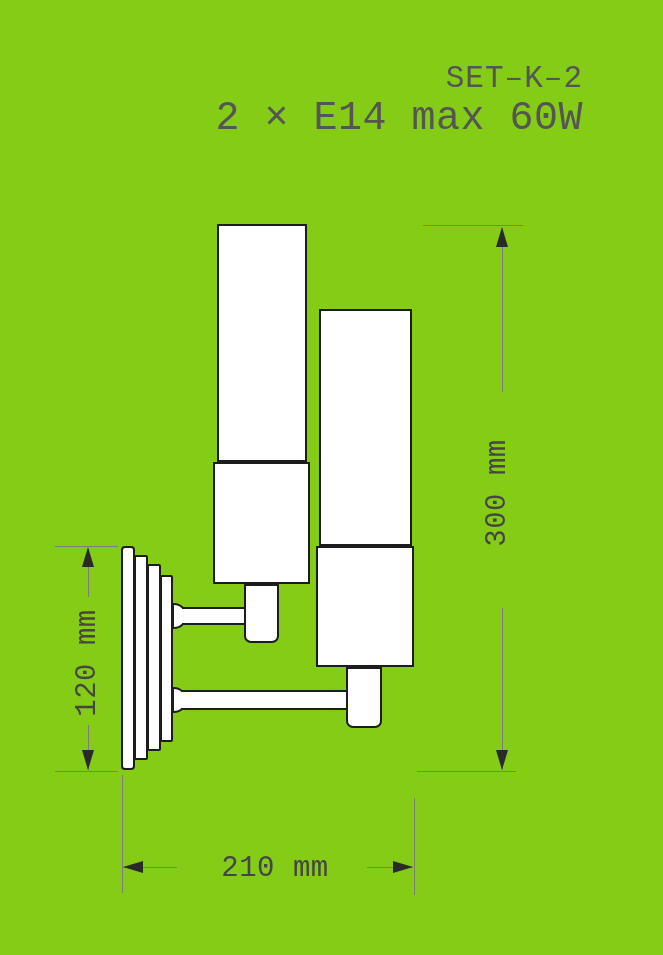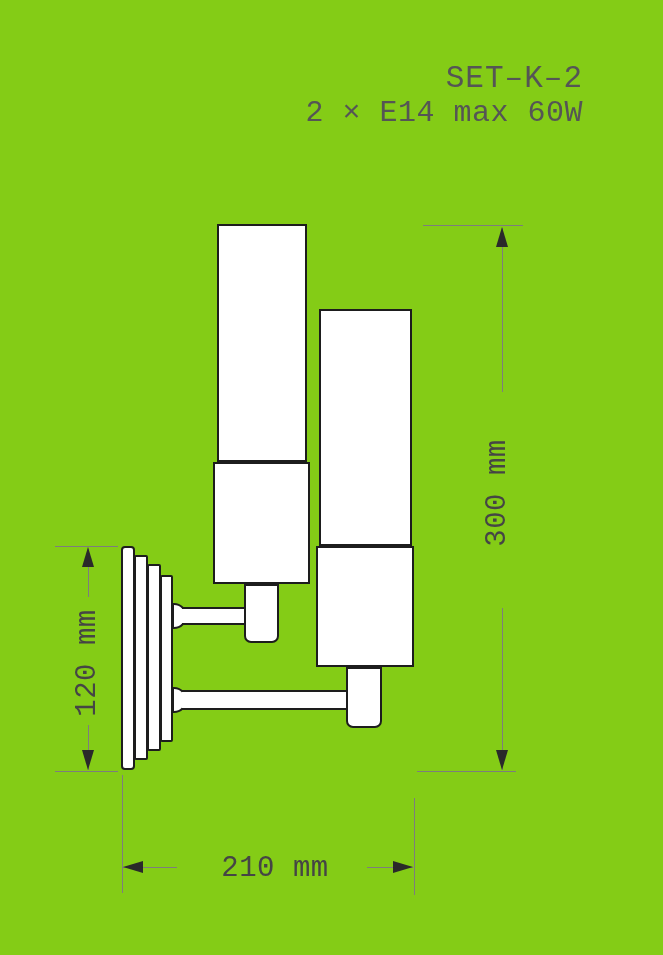--- a/index.html
+++ b/index.html
@@ -14,21 +14,21 @@
   
   .title-block {
     position: absolute;
     top: 62px;
     right: 80px;
     text-align: right;
     color: #555555;
     line-height: 1.12;
   }
   .title-main   { font-size: 31px; font-weight: 400; letter-spacing: 1px; white-space: nowrap; }
-  .title-sub    { font-size: 30px; font-weight: 400; letter-spacing: 0.5px; white-space: nowrap; }
+  .title-sub    { font-size: 40px; font-weight: 400; letter-spacing: 0.5px; white-space: nowrap; }
   
   .part {
     position: absolute;
     background: #ffffff;
     border: 2px solid #1d1d1d;
     box-sizing: border-box;
   }
   .arm { border-left: none; border-right: none; }
   .sleeve { border-radius: 0 0 7px 7px; }
   .joint  { border-radius: 0 13px 13px 0; }

